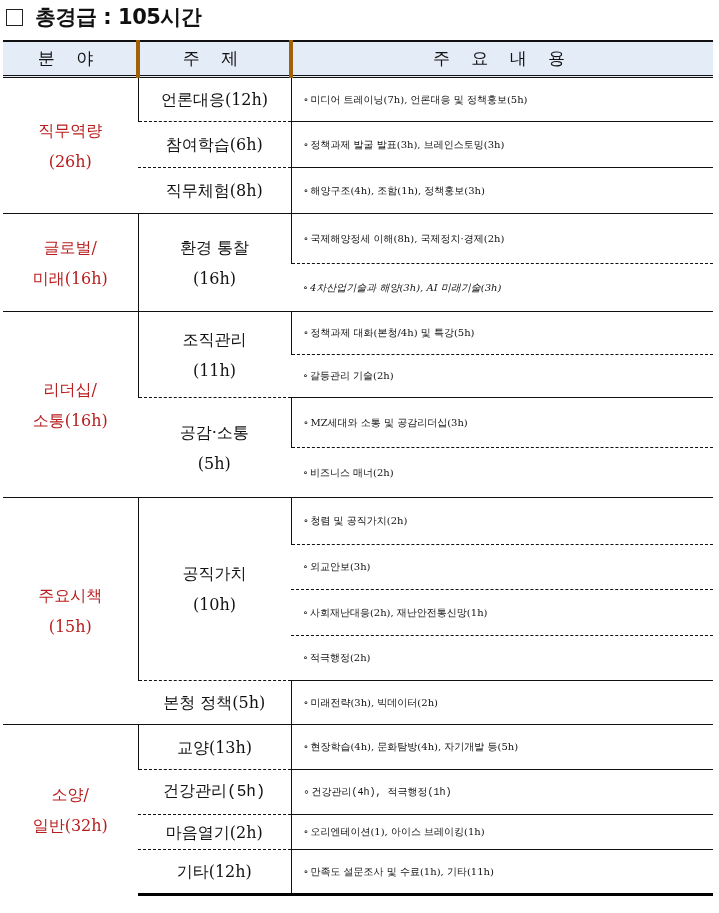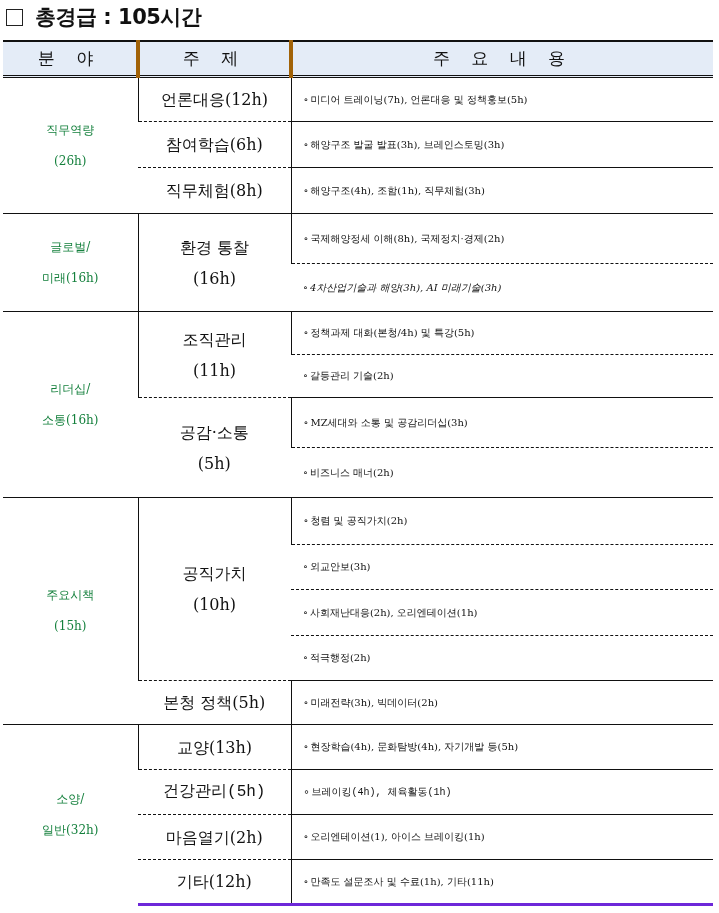--- a/index.html
+++ b/index.html
@@ -7,27 +7,27 @@
          font-family: "DejaVu Serif", "Liberation Serif", serif; color: #111; }
   .title { position: absolute; left: 6px; top: 2px; height: 30px; display: flex; align-items: center;
            font-family: "DejaVu Sans", "Liberation Sans", sans-serif; font-weight: bold; font-size: 21px; letter-spacing: -0.5px; text-align: right; }
   .title .box { display: inline-block; width: 15px; height: 15px; border: 1.5px solid #222; margin-right: 12px; }
   table { position: absolute; left: 3px; top: 40px; width: 710px; border-collapse: collapse; table-layout: fixed; }
   th { background: #e4ecf7; height: 33px; font-weight: normal; font-size: 17px; letter-spacing: 8px;
        border-top: 2.5px solid #111; border-bottom: 3px double #111; border-left: 4px solid #a16207; padding: 0; text-align: center; }
   th:first-child { border-left: none; margin-left: 12px; }
   td { border-left: 1px solid #111; padding: 0; font-size: 15px; vertical-align: middle; }
   td:first-child { border-left: none; }
-  .cat { color: #15803d; text-align: center; line-height: 31px; font-size: 12px; }
+  .cat { color: #b91c1c; text-align: center; line-height: 31px; font-size: 16px; }
   .topic { text-align: center; line-height: 31px; font-size: 16px; }
   .content { padding-left: 12px; font-size: 10px; white-space: nowrap; }
   tr.sec td { border-top: 1.5px solid #111; }
   td.dash { border-top: 1px dashed #111; }
   td.solid { border-top: 1px solid #111; }
-  tr.last td { border-bottom: 3px solid #6d28d9; }
+  tr.last td { border-bottom: 3px solid #000000; }
   .bullet { margin-right: 2px; }
 </style>
 </head>
 <body>
 
 <div class="title">
   <span class="box"></span>
   <span>총경급 : 105시간</span>
 </div>
 
@@ -52,27 +52,27 @@
         </td>
         <td class="topic" rowspan="1">
           <div>언론대응(12h)</div>
         </td>
         <td class="content"><span class="bullet">∘</span><span>미디어 트레이닝(7h), 언론대응 및 정책홍보(5h)</span></td>
       </tr>
       <tr style="height: 46px;">
         <td class="topic dash" rowspan="1">
           <div>참여학습(6h)</div>
         </td>
-        <td class="content solid"><span class="bullet">∘</span><span>해양구조 발굴 발표(3h), 브레인스토밍(3h)</span></td>
+        <td class="content solid"><span class="bullet">∘</span><span>정책과제 발굴 발표(3h), 브레인스토밍(3h)</span></td>
       </tr>
       <tr style="height: 46px;">
         <td class="topic dash" rowspan="1">
           <div>직무체험(8h)</div>
         </td>
-        <td class="content solid"><span class="bullet">∘</span><span>해양구조(4h), 조함(1h), 직무체험(3h)</span></td>
+        <td class="content solid"><span class="bullet">∘</span><span>해양구조(4h), 조함(1h), 정책홍보(3h)</span></td>
       </tr>
       <tr class="sec" style="height: 50px;">
         <td class="cat" rowspan="2">
           <div>글로벌/</div>
           <div>미래(16h)</div>
         </td>
         <td class="topic" rowspan="2">
           <div>환경 통찰</div>
           <div>(16h)</div>
         </td>
@@ -113,21 +113,21 @@
         <td class="topic" rowspan="4">
           <div>공직가치</div>
           <div>(10h)</div>
         </td>
         <td class="content"><span class="bullet">∘</span><span>청렴 및 공직가치(2h)</span></td>
       </tr>
       <tr style="height: 45px;">
         <td class="content dash"><span class="bullet">∘</span><span>외교안보(3h)</span></td>
       </tr>
       <tr style="height: 46px;">
-        <td class="content dash"><span class="bullet">∘</span><span>사회재난대응(2h), 오리엔테이션(1h)</span></td>
+        <td class="content dash"><span class="bullet">∘</span><span>사회재난대응(2h), 재난안전통신망(1h)</span></td>
       </tr>
       <tr style="height: 45px;">
         <td class="content dash"><span class="bullet">∘</span><span>적극행정(2h)</span></td>
       </tr>
       <tr style="height: 44px;">
         <td class="topic dash" rowspan="1">
           <div>본청 정책(5h)</div>
         </td>
         <td class="content solid"><span class="bullet">∘</span><span>미래전략(3h), 빅데이터(2h)</span></td>
       </tr>
@@ -138,23 +138,23 @@
         </td>
         <td class="topic" rowspan="1">
           <div>교양(13h)</div>
         </td>
         <td class="content"><span class="bullet">∘</span><span>현장학습(4h), 문화탐방(4h), 자기개발 등(5h)</span></td>
       </tr>
       <tr style="height: 45px; font-family: Liberation Mono, monospace;">
         <td class="topic dash" rowspan="1">
           <div>건강관리(5h)</div>
         </td>
-        <td class="content solid"><span class="bullet">∘</span><span>브레이킹(4h), 체육활동(1h)</span></td>
+        <td class="content solid"><span class="bullet">∘</span><span>건강관리(4h), 적극행정(1h)</span></td>
       </tr>
-      <tr style="height: 45px;">
+      <tr style="height: 35px;">
         <td class="topic dash" rowspan="1">
           <div>마음열기(2h)</div>
         </td>
         <td class="content solid"><span class="bullet">∘</span><span>오리엔테이션(1), 아이스 브레이킹(1h)</span></td>
       </tr>
       <tr class="last" style="height: 45px;">
         <td class="topic dash" rowspan="1">
           <div>기타(12h)</div>
         </td>
         <td class="content solid"><span class="bullet">∘</span><span>만족도 설문조사 및 수료(1h), 기타(11h)</span></td>

